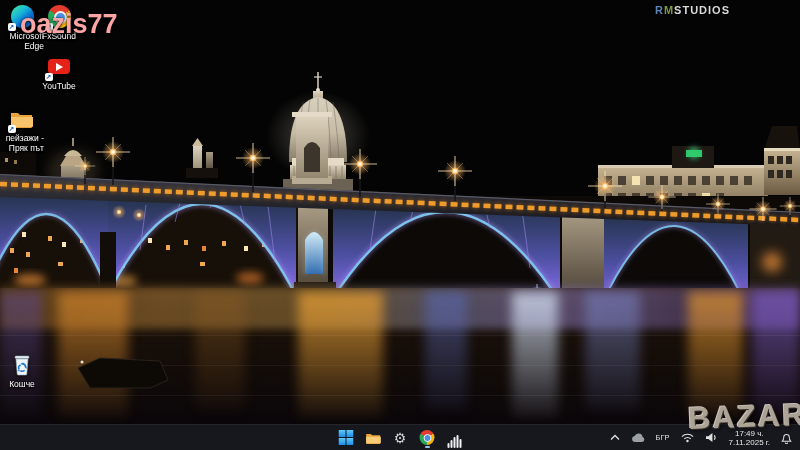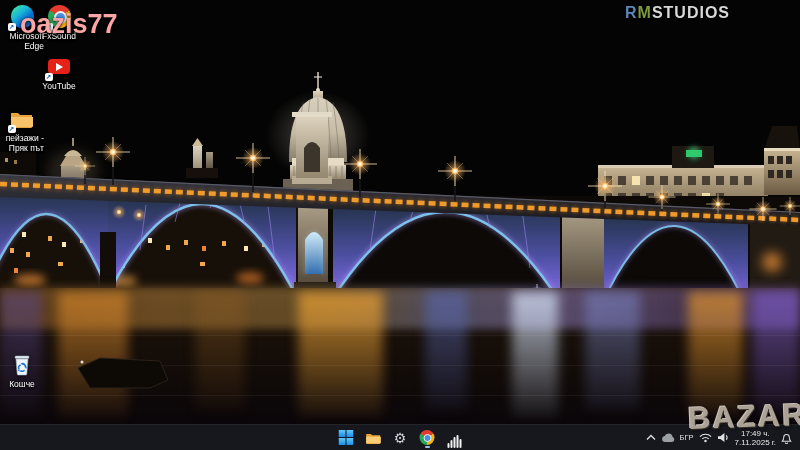--- a/index.html
+++ b/index.html
@@ -25,38 +25,38 @@
   .fxbars{display:flex;align-items:flex-end;gap:1px;height:20px;}
   .fxbars i{display:block;width:3px;background:#fff;border-radius:1.5px;}
   .fxbars.mini i{width:2px;background:#f2f2f2;}
   .yt-ic{width:22px;height:15px;background:#e62117;border-radius:4px;position:relative;}
   .yt-ic::after{content:"";position:absolute;left:8px;top:3.5px;border-left:7px solid #fff;
     border-top:4px solid transparent;border-bottom:4px solid transparent;}
 
   
   .wm-seller{position:absolute;left:20px;top:9px;z-index:4;font-size:27px;font-weight:700;color:#fca5a5;
     letter-spacing:0px;text-shadow:0 1px 3px rgba(0,0,0,.85),0 0 2px rgba(0,0,0,.5);}
-  .wm-studio{position:absolute;right:70px;top:4px;z-index:4;font-size:16px;font-weight:bold;letter-spacing:1px;
+  .wm-studio{position:absolute;right:70px;top:4px;z-index:4;font-size:11px;font-weight:bold;letter-spacing:1px;
     text-shadow:0 1px 2px rgba(0,0,0,.8);}
   .wm-studio .r{color:#5d86b8;}
   .wm-studio .m{color:#7d9b3e;}
   .wm-studio .rest{color:#d9d9d9;}
   .wm-site{position:absolute;left:688px;top:399px;z-index:10;font-size:31px;font-weight:800;letter-spacing:2px;
     color:#b9afa2;opacity:.92;transform:rotate(-2deg);
     text-shadow:1px 1px 0 #3a332b,-1px -1px 0 #d8d0c4,2px 2px 4px rgba(0,0,0,.65);}
 
   
   .taskbar{position:absolute;left:0;right:0;bottom:0;height:25px;z-index:5;
     background:rgba(24,26,32,.94);border-top:1px solid rgba(255,255,255,.06);
     display:flex;align-items:center;}
   .tb-center{position:absolute;left:50%;transform:translateX(-50%);display:flex;align-items:center;gap:8px;height:25px;}
   .tb-btn{width:19px;height:19px;display:flex;align-items:center;justify-content:center;position:relative;border-radius:3px;}
   .run-dot{position:absolute;bottom:-1px;left:50%;transform:translateX(-50%);width:5px;height:2.5px;border-radius:2px;background:#9cc0e8;}
   .gear-glyph{font-size:14px;color:#cfd2d6;line-height:1;}
-  .tray{position:absolute;right:8px;display:flex;align-items:center;gap:5px;height:25px;}
+  .tray{position:absolute;right:8px;display:flex;align-items:center;gap:11px;height:25px;}
   .tray-lang{font-size:7.5px;color:#e0e0e0;}
   .clock{display:flex;flex-direction:column;align-items:center;line-height:9px;font-size:8px;color:#e8e8e8;}
 </style>
 </head>
 <body>
 
 <div class="stage">
 
   <svg class="wallpaper" viewBox="0 0 800 450" preserveAspectRatio="none">
     <defs>

